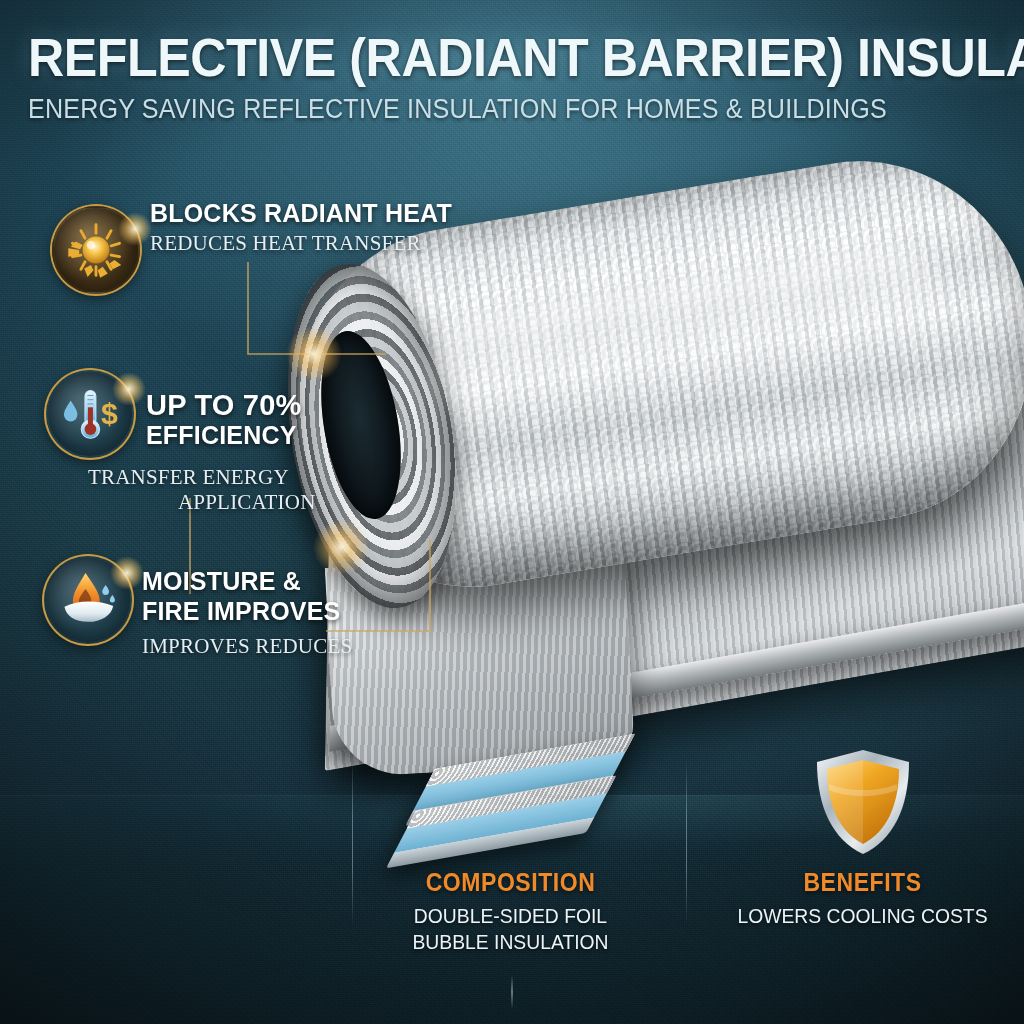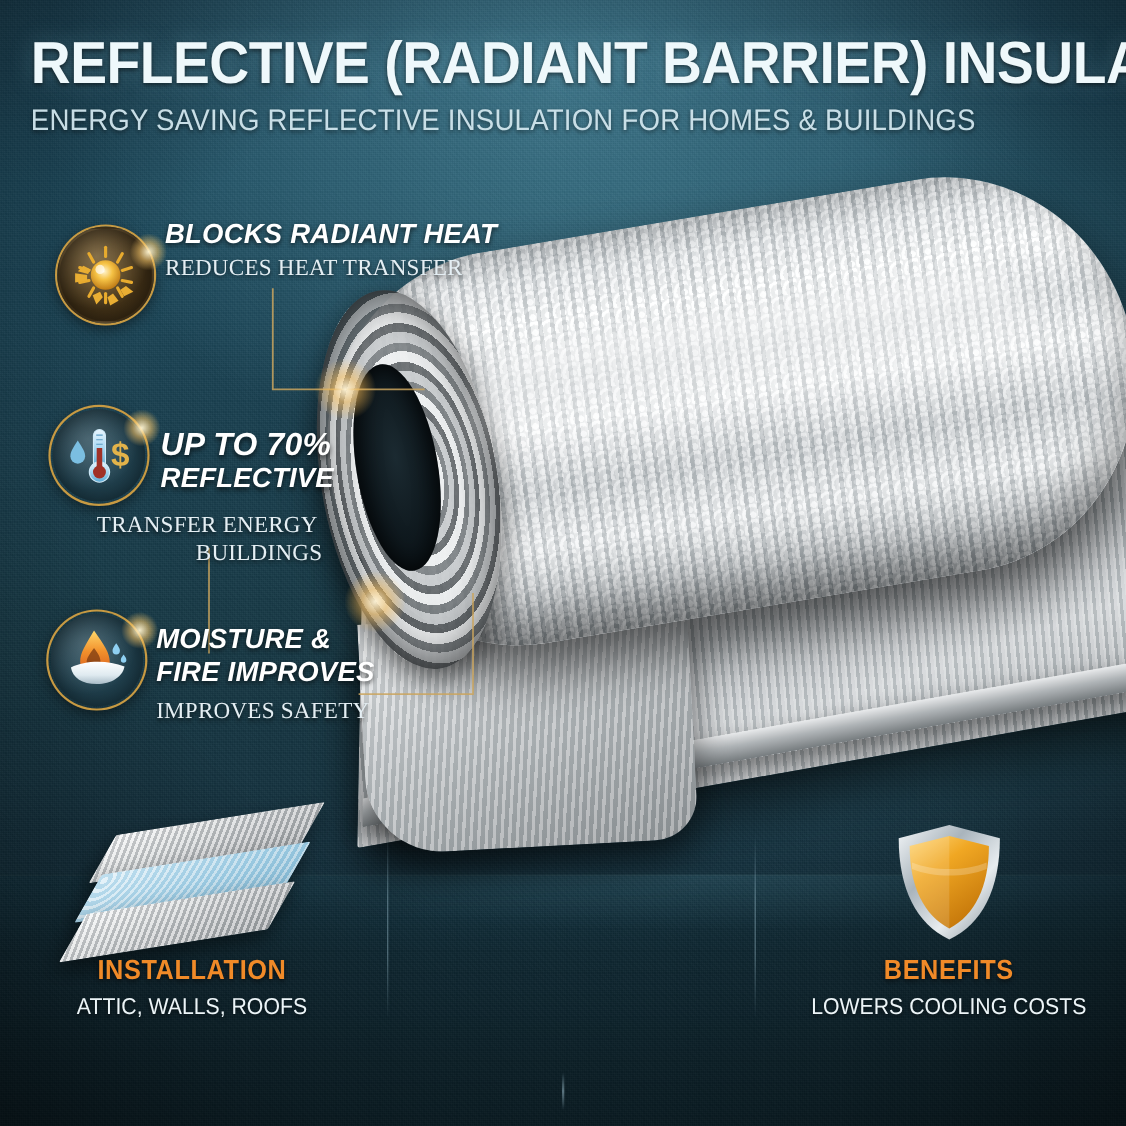--- a/index.html
+++ b/index.html
@@ -168,21 +168,20 @@
     position:absolute; width:34px; height:34px; border-radius:50%;
     background:radial-gradient(circle, rgba(255,245,210,.95) 0%, rgba(255,205,110,.55) 35%, rgba(255,190,90,0) 70%);
     pointer-events:none; z-index:26;
   }
 
   .f-title{
     position:absolute;
     font-weight:bold; font-size:25px; line-height:1.1; letter-spacing:.2px;
     color:#ffffff; white-space:nowrap;
     text-shadow:0 2px 5px rgba(0,0,0,.65);
-    font-style:italic;
   }
   .f-sub{
     position:absolute;
     font-size:21px; line-height:1.15; letter-spacing:.2px;
     color:#e4eef3; white-space:nowrap;
     text-shadow:0 2px 4px rgba(0,0,0,.6);
     font-family:Liberation Serif, serif;
   }
 
   
@@ -372,23 +371,23 @@
           <line x1="47" y1="28" x2="54" y2="28"></line>
           <line x1="47" y1="33" x2="54" y2="33"></line>
           <line x1="47" y1="38" x2="54" y2="38"></line>
         </g>
 
         <text x="73" y="62" font-family="Liberation Sans, sans-serif" font-size="36" font-weight="bold" text-anchor="middle" fill="#e3b34a">$</text>
       </svg>
     </div>
     <div class="spark" style="left:112px; top:372px;"></div>
     <div class="f-title" style="left:146px; top:390px; font-size:29px;">UP TO 70%</div>
-    <div class="f-title" style="left:146px; top:422px;">REFLECTIVE</div>
+    <div class="f-title" style="left:146px; top:422px;">EFFICIENCY</div>
     <div class="f-sub" style="left:88px; top:465px;">TRANSFER ENERGY</div>
-    <div class="f-sub" style="left:178px; top:490px;">BUILDINGS</div>
+    <div class="f-sub" style="left:178px; top:490px;">APPLICATION</div>
   </div>
 
   <div class="feature">
     <div class="badge" style="left:44px; top:556px;">
       <svg viewBox="0 0 100 100" aria-hidden="true">
         <defs>
           <linearGradient id="flG" x1="0" y1="0" x2="0" y2="1">
             <stop offset="0%" stop-color="#ffd86b"></stop>
             <stop offset="45%" stop-color="#f2912c"></stop>
             <stop offset="100%" stop-color="#d4551c"></stop>
@@ -404,38 +403,41 @@
         <path d="M22 58 C38 50 62 50 80 57 C78 68 66 76 50 76 C34 76 24 69 22 58 z" fill="url(#wvG)"></path>
         <g fill="#8fd0f2">
           <path d="M71 32 c3 4 4 6 4 8 a4 4 0 0 1 -8 0 c0 -2 1 -4 4 -8 z"></path>
           <path d="M79 44 c2 3 3 4 3 6 a3 3 0 0 1 -6 0 c0 -2 1 -3 3 -6 z"></path>
         </g>
       </svg>
     </div>
     <div class="spark" style="left:110px; top:556px;"></div>
     <div class="f-title" style="left:142px; top:568px;">MOISTURE &amp;</div>
     <div class="f-title" style="left:142px; top:598px;">FIRE IMPROVES</div>
-    <div class="f-sub" style="left:142px; top:634px;">IMPROVES SAFETY</div>
+    <div class="f-sub" style="left:142px; top:634px;">IMPROVES REDUCES</div>
   </div>
 
   <div class="cols">
 
     <div class="col-div" style="left:352px;"></div>
     <div class="col-div" style="left:686px;"></div>
 
-    <div class="col" style="left:8px;">
+
+    <div class="col" style="left:344px;">
       <div class="col-art">
-        <div class="board foil" style="top:6px; left:54%;"></div>
-        <div class="board bub" style="top:42px; left:50%;"></div>
-        <div class="board foil" style="top:78px; left:46%;"></div>
+        <div class="slab" style="top:14px; left:53%;">
+            <div class="top"></div>
+          </div>
+        <div class="slab" style="top:56px; left:47%;">
+            <div class="top"></div>
+          </div>
       </div>
-      <div class="col-h">INSTALLATION</div>
-      <div class="col-t">ATTIC, WALLS, ROOFS</div>
+      <div class="col-h">COMPOSITION</div>
+      <div class="col-t">DOUBLE-SIDED FOIL BUBBLE INSULATION</div>
     </div>
-
 
     <div class="col" style="left:696px;">
       <div class="col-art">
         <svg class="shield" viewBox="0 0 104 112" aria-hidden="true">
           <defs>
             <linearGradient id="shOuter" x1="0" y1="0" x2="1" y2="1">
               <stop offset="0%" stop-color="#f4f7f9"></stop>
               <stop offset="35%" stop-color="#a9b4bc"></stop>
               <stop offset="65%" stop-color="#e7ecef"></stop>
               <stop offset="100%" stop-color="#7e8a93"></stop>

